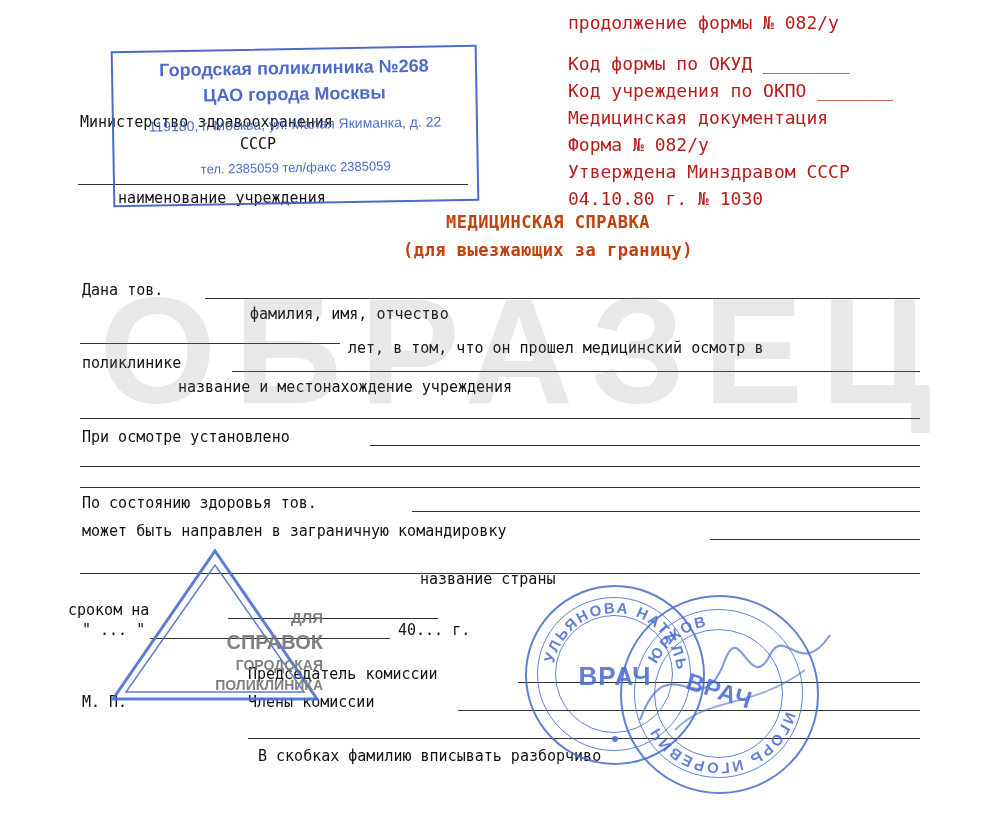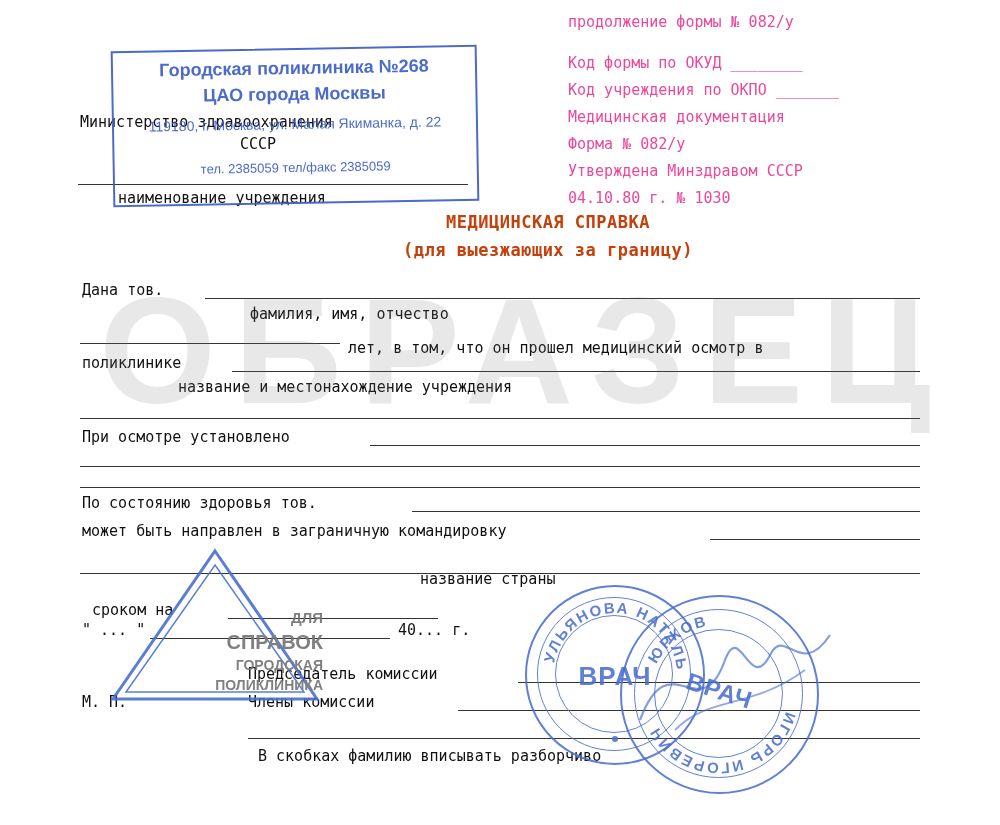--- a/index.html
+++ b/index.html
@@ -53,22 +53,22 @@
     position: absolute;
     height: 0;
     border-bottom: 1px solid #333;
   }
 
   
   #header-right { position: absolute; left: 568px; top: 12px; }
   #header-right .line { position: relative; height: 27px; }
   #header-right .line span {
     font-family: "DejaVu Sans Mono", monospace;
-    font-size: 15px;
-    color: #ec4899;
+    font-size: 18px;
+    color: #b91c1c;
     white-space: nowrap;
   }
 
   
   .title {
     position: absolute;
     width: 1000px;
     left: 0;
     text-align: center;
     font-family: "DejaVu Sans Mono", monospace;
@@ -227,21 +227,21 @@
   <div class="rule" style="left:80px; top:487px; width:840px;"></div>
 
   <div class="t" style="left:82px; top:493px;">По состоянию здоровья тов.</div>
   <div class="rule" style="left:412px; top:511px; width:508px;"></div>
 
   <div class="t" style="left:82px; top:521px;">может быть направлен в заграничную командировку</div>
   <div class="rule" style="left:710px; top:539px; width:210px;"></div>
   <div class="rule" style="left:80px; top:573px; width:840px;"></div>
   <div class="t" style="left:420px; top:569px;">название страны</div>
 
-  <div class="t" style="left:92px; top:600px;">сроком на</div>
+  <div class="t" style="left:68px; top:600px;">сроком на</div>
   <div class="rule" style="left:228px; top:618px; width:210px;"></div>
 
   <div class="t" style="left:82px; top:620px;">" ... "</div>
   <div class="rule" style="left:150px; top:638px; width:240px;"></div>
   <div class="t" style="left:398px; top:620px;">40... г.</div>
 
   <div class="t" style="left:248px; top:664px;">Председатель комиссии</div>
   <div class="rule" style="left:518px; top:682px; width:402px;"></div>
 
   <div class="t" style="left:82px; top:692px;">М. П.</div>

